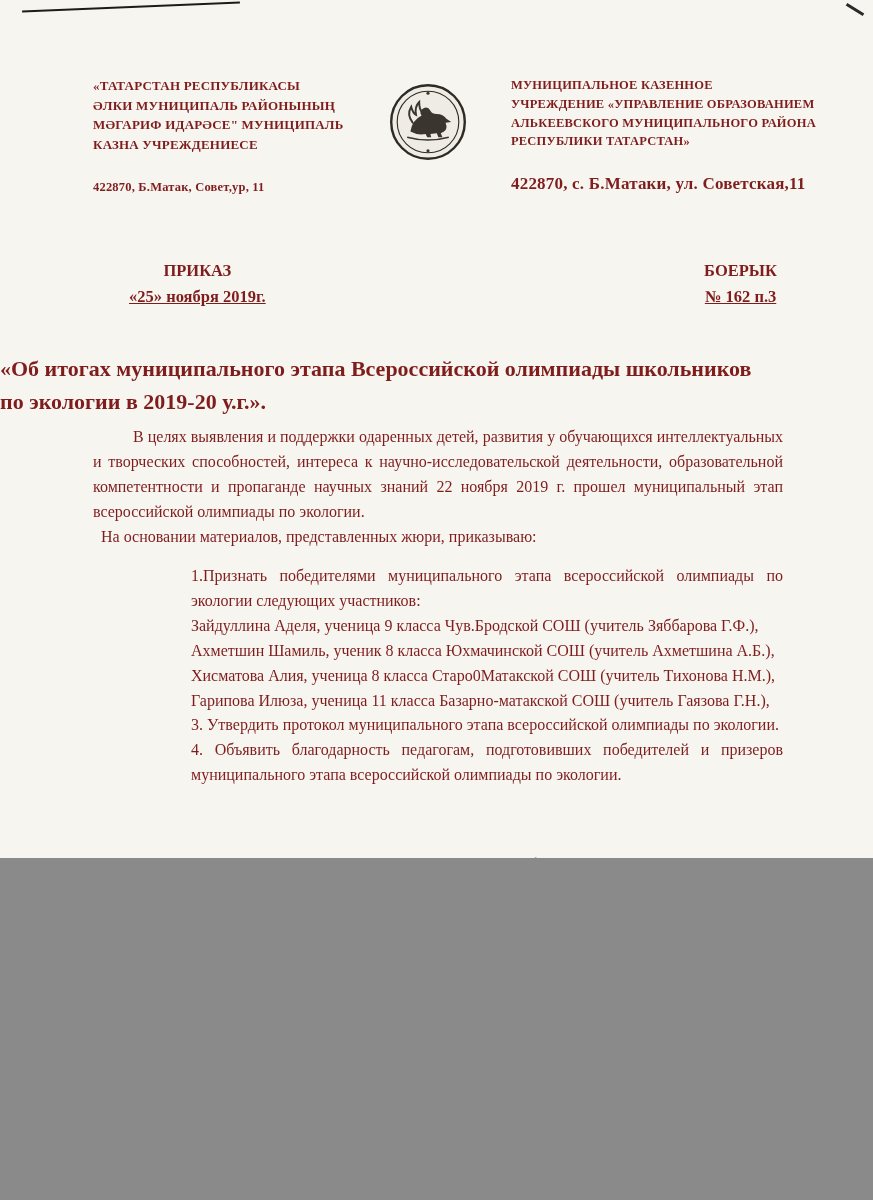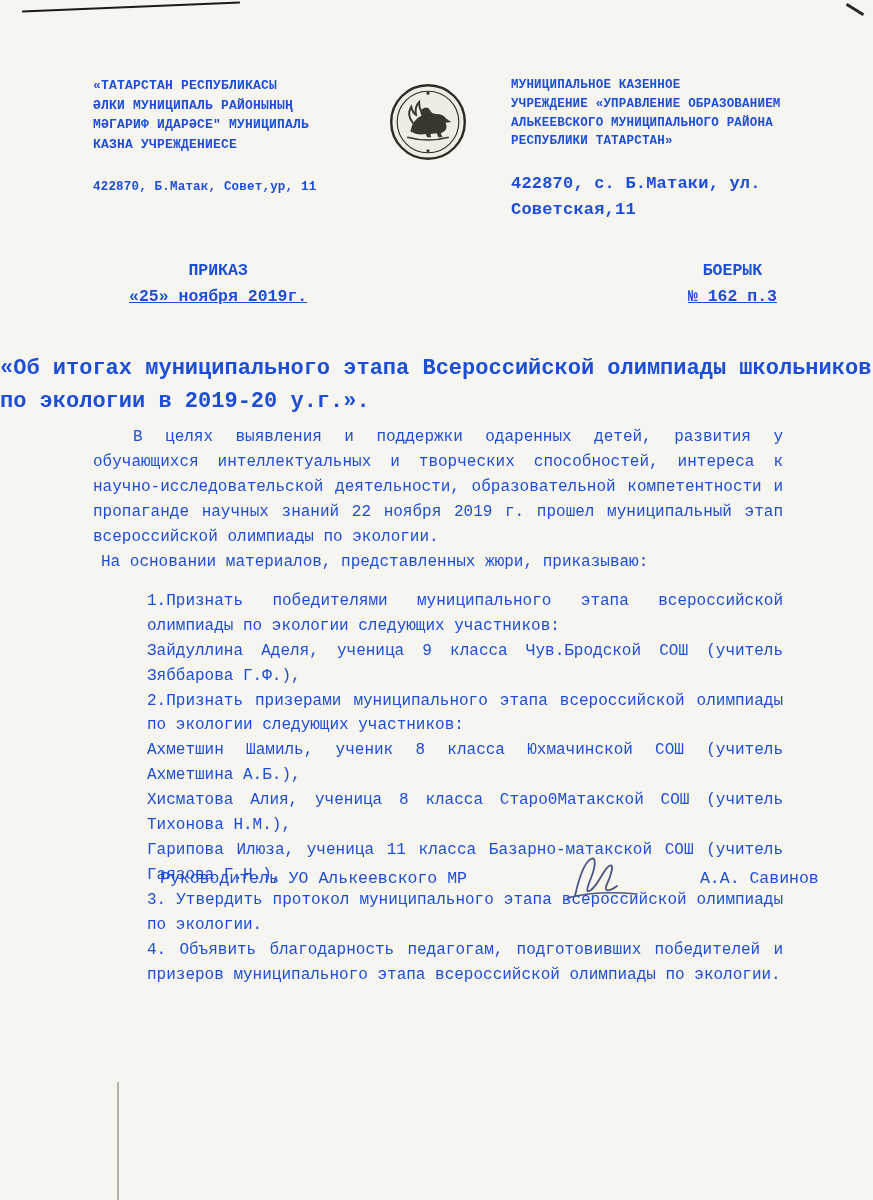--- a/index.html
+++ b/index.html
@@ -1,20 +1,20 @@
 <!DOCTYPE html>
 <html><head>
 <meta charset="utf-8">
 <style>
   html,body{margin:0;padding:0;background:#8a8a8a;}
   .page{
-    width:873px;height:1200px;position:relative;margin:0 auto;
+    width:873px;height:858px;position:relative;margin:0 auto;
     background:#f7f5f0;
-    color:#1d4ed8;
-    font-family:Liberation Mono, monospace;
+    color:#7f1d1d;
+    font-family:Liberation Serif, serif;
     overflow:hidden;
     box-shadow:0 0 8px rgba(0,0,0,.4);
   }
   .pre{white-space:pre-line;}
 
   
   .artifact{position:absolute;pointer-events:none;}
   .art-top-diag{left:22px;top:6px;width:218px;height:2px;background:#1d1b18;transform:rotate(-2.4deg);}
   .art-top-right{left:845px;top:8px;width:20px;height:3px;background:#2b2926;transform:rotate(32deg);}
   .art-left-line{left:117px;top:1082px;width:2px;height:118px;background:#b8b3aa;}
@@ -55,21 +55,21 @@
 
   
   .body-text{
     position:absolute;left:0;top:425px;width:100%;
     box-sizing:border-box;padding:0 90px 0 93px;
     font-size:16px;line-height:1.56;text-align:justify;
   }
   .body-text p{margin:0;}
   .p-indent{text-indent:40px;}
   .p-small-indent{text-indent:8px;}
-  .items{margin-top:14px;margin-left:54px;}
+  .items{margin-top:14px;margin-left:98px;}
 
   
   .sig-row{
     position:absolute;left:0;top:852px;width:100%;
     display:flex;align-items:center;box-sizing:border-box;
     padding-left:160px;font-size:16.5px;
   }
   .sig-label{white-space:nowrap;}
   .sig-mark{width:120px;height:52px;margin-left:78px;}
   .sig-name{margin-left:35px;white-space:nowrap;}
@@ -124,21 +124,20 @@
 
   <div class="doc-title pre">«Об итогах муниципального этапа Всероссийской олимпиады школьников
 по экологии в 2019-20 у.г.».</div>
 
   <div class="body-text">
     <p class="p-indent">В целях выявления и поддержки одаренных детей, развития у обучающихся интеллектуальных и творческих способностей, интереса к научно-исследовательской деятельности, образовательной компетентности и пропаганде научных знаний 22 ноября 2019 г. прошел муниципальный этап всероссийской олимпиады по экологии.</p>
     <p class="p-small-indent">На основании материалов, представленных жюри, приказываю:</p>
     <div class="items">
       <p>1.Признать победителями муниципального этапа всероссийской олимпиады по экологии  следующих участников:</p>
       <p>Зайдуллина Аделя, ученица 9 класса Чув.Бродской СОШ (учитель Зяббарова Г.Ф.),</p>
-      <p>2.Признать призерами муниципального этапа всероссийской олимпиады по экологии следующих участников:</p>
       <p>Ахметшин Шамиль, ученик 8 класса Юхмачинской СОШ (учитель Ахметшина А.Б.),</p>
       <p>Хисматова Алия, ученица 8 класса Старо0Матакской СОШ (учитель Тихонова Н.М.),</p>
       <p>Гарипова Илюза, ученица 11 класса Базарно-матакской СОШ (учитель Гаязова Г.Н.),</p>
       <p>3. Утвердить протокол муниципального этапа всероссийской олимпиады по экологии.</p>
       <p>4. Объявить благодарность педагогам, подготовивших победителей и призеров муниципального этапа всероссийской олимпиады по экологии.</p>
     </div>
   </div>
 
   <div class="sig-row">
     <span class="sig-label">Руководитель УО Алькеевского МР</span>

